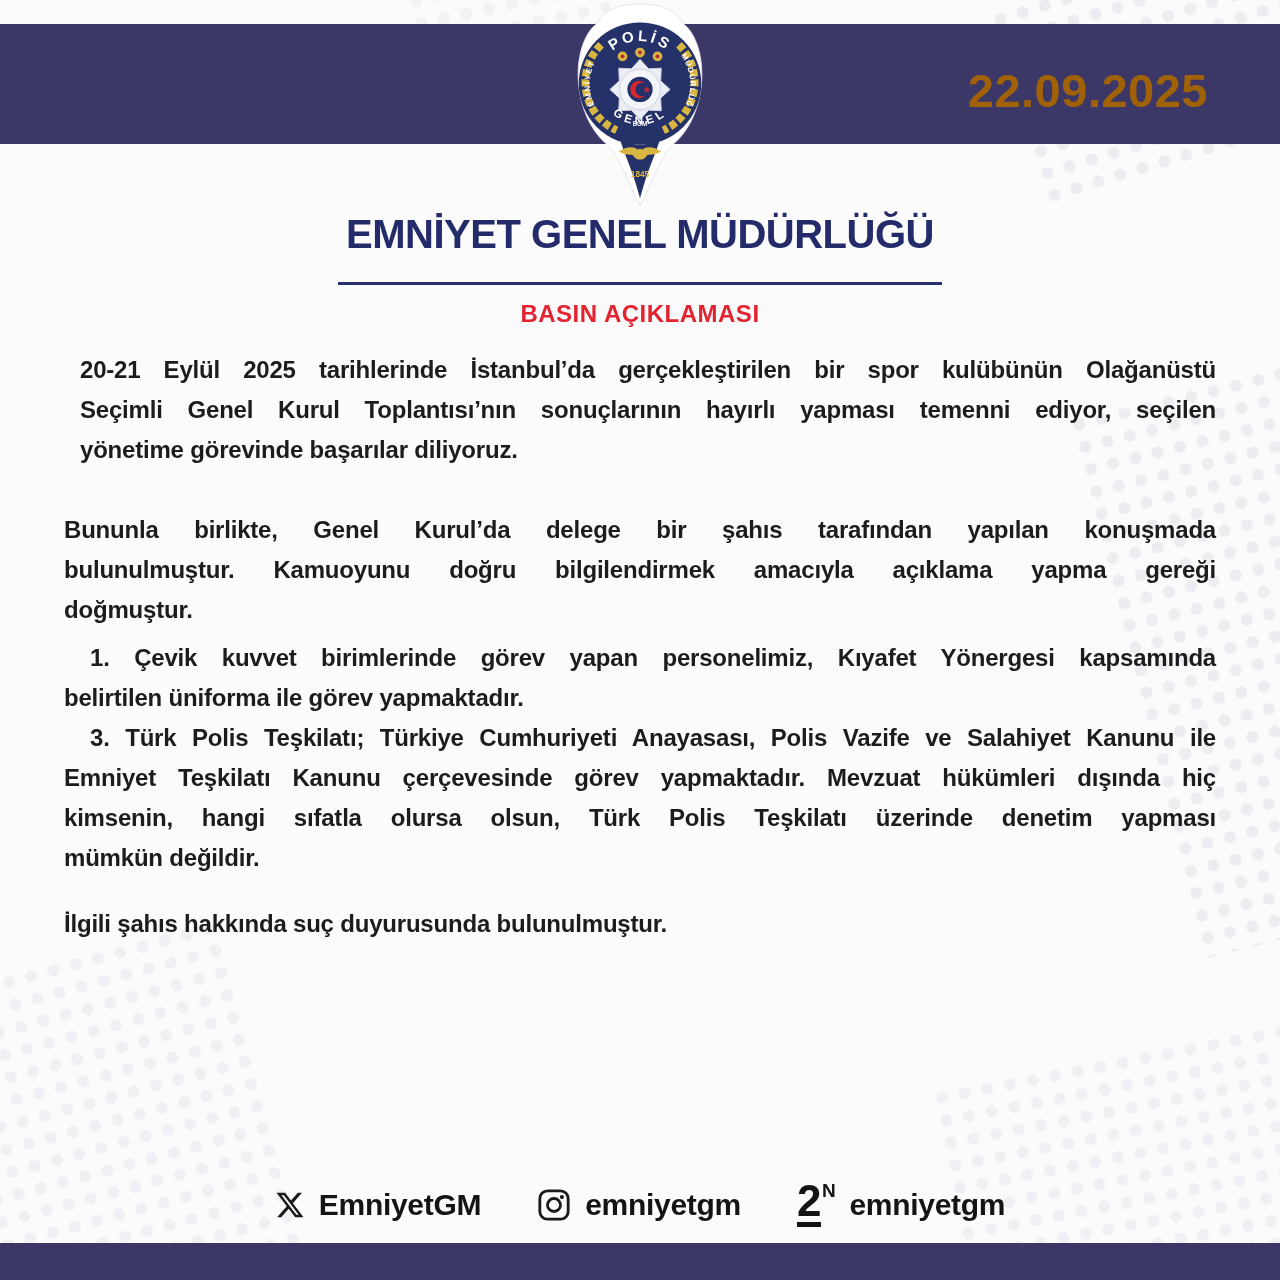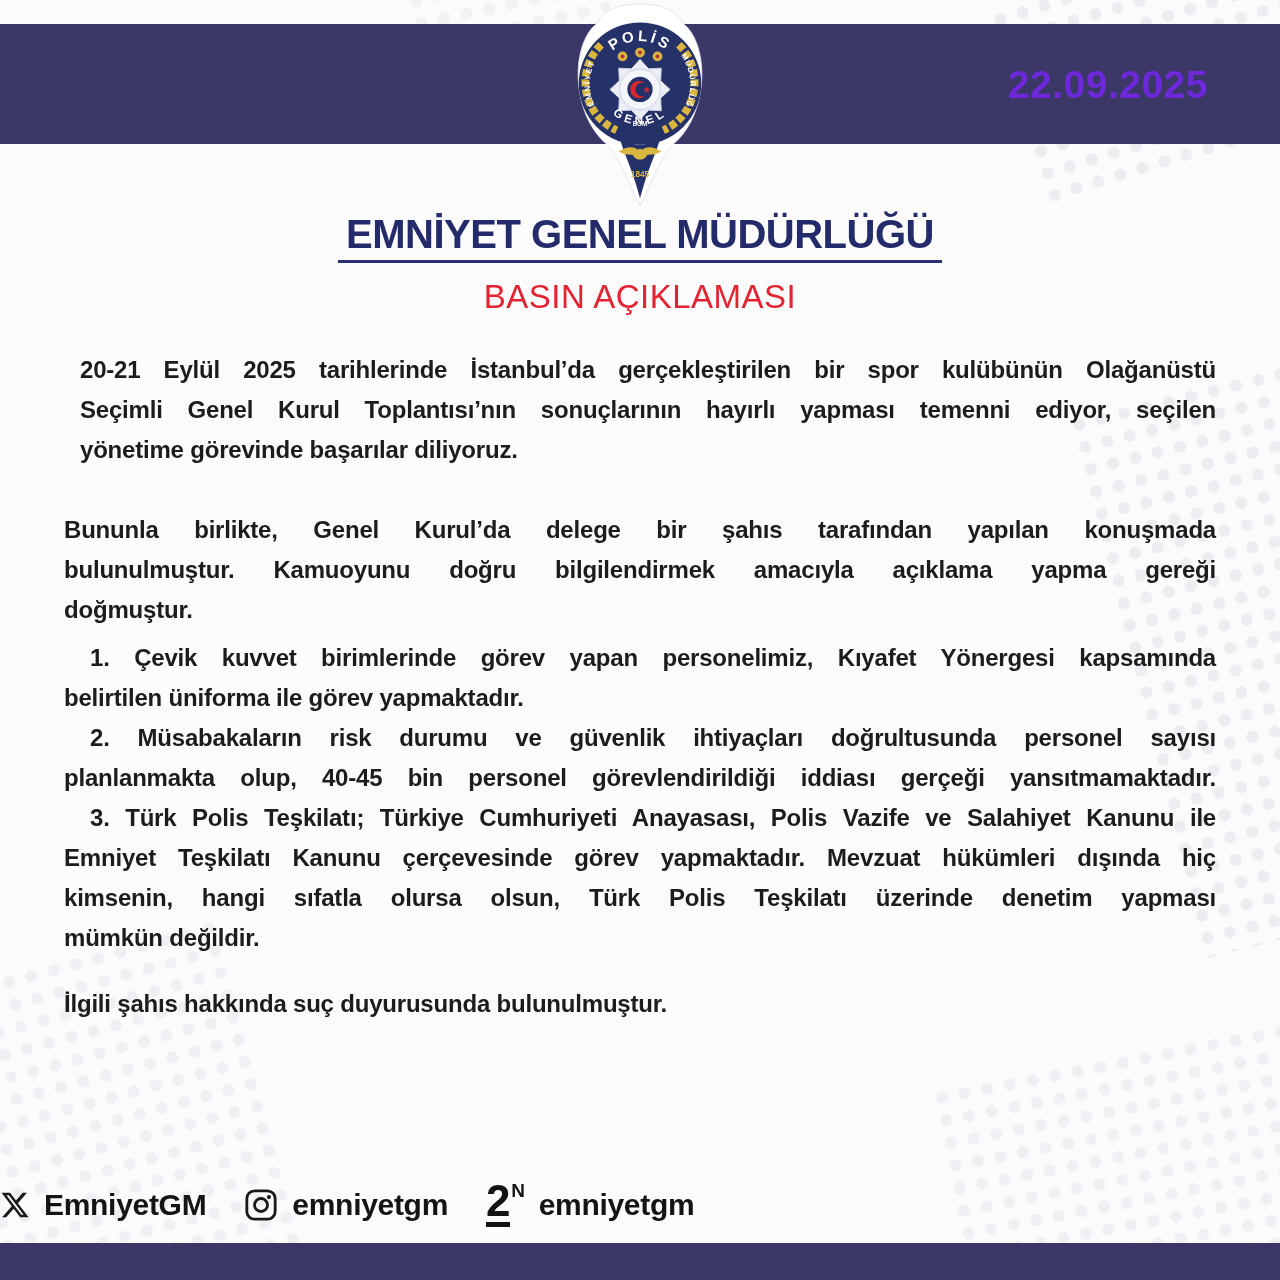--- a/index.html
+++ b/index.html
@@ -19,53 +19,53 @@
   #dots-r{left:1130px;top:380px;width:230px;height:560px;transform:rotate(-14deg);}
   #dots-bl{left:-50px;top:950px;width:320px;height:380px;transform:rotate(-15deg);opacity:.6;}
   #dots-br{left:950px;top:1050px;width:380px;height:260px;transform:rotate(-11deg);opacity:.6;}
 
   .band{position:absolute;left:0;right:0;background:#3b3868;z-index:1;}
   #band-top{top:24px;height:120px;}
   #band-bottom{bottom:0;height:37px;}
 
   #date{
     position:absolute;z-index:3;top:63px;right:72px;
-    color:#6d28d9;font-size:39px;font-weight:bold;letter-spacing:.5px;
+    color:#a16207;font-size:47px;font-weight:bold;letter-spacing:.5px;
   }
 
   #logo{position:absolute;z-index:2;left:562px;top:2px;width:156px;height:206px;}
 
   #title-wrap{position:absolute;z-index:2;left:0;right:0;top:212px;text-align:center;}
   #org-title{
-    display:inline-block;margin:0;padding:0 8px 3px 8px;
+    display:inline-block;margin:0;padding:0 8px 25px 8px;
     color:#242b6a;font-size:40px;font-weight:bold;letter-spacing:-.5px;
     border-bottom:3px solid #2a2f6e;
   }
   #press-title{
     margin:15px 0 0 0;
-    color:#e32330;font-size:33px;font-weight:normal;letter-spacing:.5px;
+    color:#e32330;font-size:24px;font-weight:bold;letter-spacing:.5px;
   }
 
   #content{
     position:absolute;z-index:2;left:64px;right:64px;top:350px;
     color:#1c1c1c;font-size:24px;font-weight:bold;line-height:40px;letter-spacing:-.2px;
   }
   .para{margin:0;}
   #p1{margin-bottom:40px;margin-left:16px;}
   #p2{margin-bottom:8px;}
   .tl{min-height:40px;}
   .jl{text-align:justify;text-align-last:justify;}
   .ll{text-align:right;text-align-last:left;}
   .ind{text-indent:26px;}
   #closing1{margin-top:26px;}
   #closing2{margin-top:38px;}
 
   #social{
     position:absolute;z-index:2;left:0;right:0;top:1180px;height:50px;
-    display:flex;align-items:center;justify-content:flex-start;gap:38px;
+    display:flex;align-items:center;justify-content:center;gap:56px;
     color:#141414;font-size:30px;font-weight:bold;letter-spacing:-.3px;
   }
   .social-item{display:flex;align-items:center;gap:14px;}
   .social-item svg{display:block;}
   .n2wrap{display:inline-flex;align-items:flex-start;line-height:1;}
   .n2digit{
     font-size:44px;font-weight:800;line-height:.82;
     border-bottom:5px solid #141414;padding-bottom:2px;
   }
   .nsup{font-size:19px;font-weight:800;margin-left:1px;margin-top:-2px;}
@@ -154,24 +154,20 @@
   </div>
   <div class="para" id="p2">
     <div class="tl jl">Bununla birlikte, Genel Kurul’da delege bir şahıs tarafından yapılan konuşmada</div>
     <div class="tl jl">bulunulmuştur. Kamuoyunu doğru bilgilendirmek amacıyla açıklama yapma gereği</div>
     <div class="tl ll">doğmuştur.</div>
   </div>
   <div class="para" id="item1">
     <div class="tl jl ind">1. Çevik kuvvet birimlerinde görev yapan personelimiz, Kıyafet Yönergesi kapsamında</div>
     <div class="tl ll">belirtilen üniforma ile görev yapmaktadır.</div>
   </div>
-  <div class="para" id="item2">
-    <div class="tl jl ind">2. Müsabakaların risk durumu ve güvenlik ihtiyaçları doğrultusunda personel sayısı</div>
-    <div class="tl jl">planlanmakta olup, 40-45 bin personel görevlendirildiği iddiası gerçeği yansıtmamaktadır.</div>
-  </div>
   <div class="para" id="item3">
     <div class="tl jl ind">3. Türk Polis Teşkilatı; Türkiye Cumhuriyeti Anayasası, Polis Vazife ve Salahiyet Kanunu ile</div>
     <div class="tl jl">Emniyet Teşkilatı Kanunu çerçevesinde görev yapmaktadır. Mevzuat hükümleri dışında hiç</div>
     <div class="tl jl">kimsenin, hangi sıfatla olursa olsun, Türk Polis Teşkilatı üzerinde denetim yapması</div>
     <div class="tl ll">mümkün değildir.</div>
   </div>
   <div class="tl ll" id="closing1">İlgili şahıs hakkında suç duyurusunda bulunulmuştur.</div>
 </div>
 
 <div id="social">

